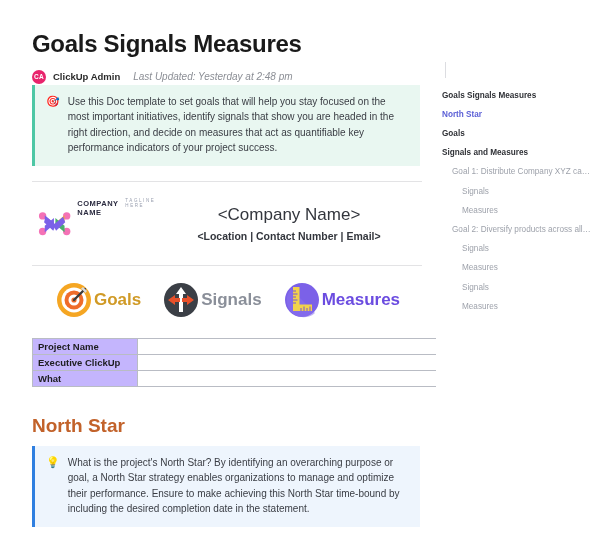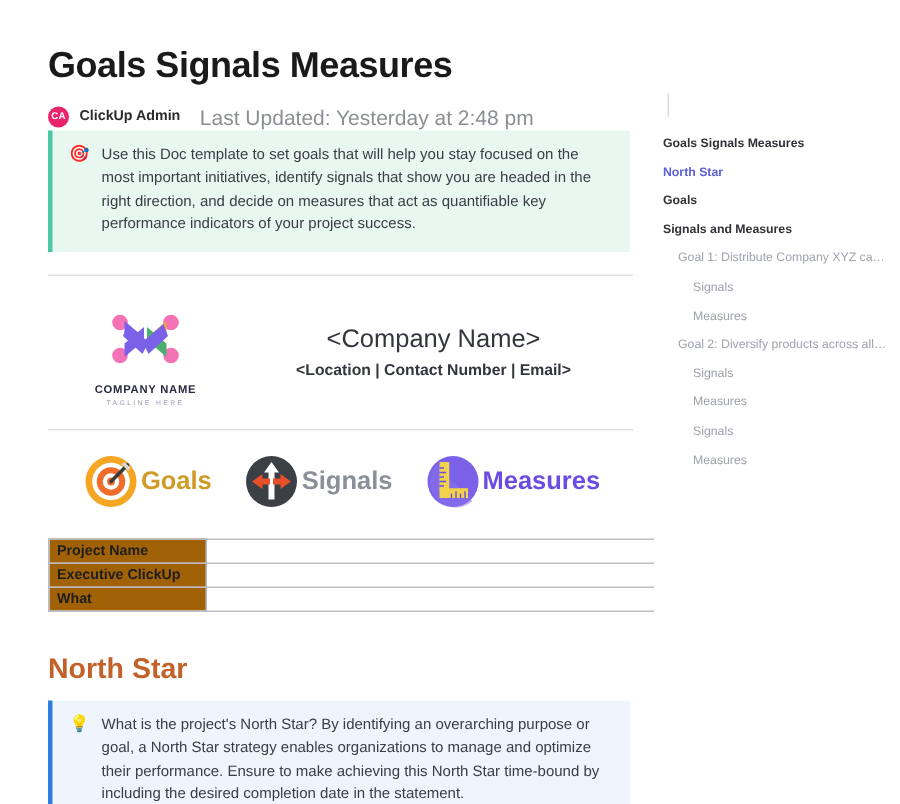--- a/index.html
+++ b/index.html
@@ -30,21 +30,21 @@
 
   .meta-row { display: flex; align-items: center; gap: 7px; margin-bottom: 1px; }
   .avatar {
     width: 14px; height: 14px; border-radius: 50%;
     background: #e8246c;
     color: #fff; font-size: 6.5px; font-weight: bold;
     display: flex; align-items: center; justify-content: center;
     letter-spacing: 0.2px; flex: none;
   }
   .meta-author { font-size: 9.5px; font-weight: bold; color: #2b2b2b; }
-  .meta-updated { font-size: 14px; color: #8b8e95; margin-left: 6px; }
+  .meta-updated { font-size: 10px; color: #8b8e95; margin-left: 6px; font-style: italic; }
 
   
   .callout {
     display: flex; gap: 8px;
     padding: 9px 12px 10px 11px;
     margin-bottom: 4px;
     width: 388px;
   }
   .callout.green { background: #e9f7f1; border-left: 3px solid #4ec7a5; }
   .callout.blue  { background: #eef5fd; border-left: 3px solid #2f7fe0; }
@@ -52,22 +52,22 @@
   .callout-text { font-size: 10px; line-height: 1.55; color: #3a3d44; }
 
   .divider { width: 390px; height: 1px; background: #e3e3e5; margin: 15px 0 0 0; }
 
   
   .company-row {
     display: flex; align-items: center;
     margin-top: 14px; width: 392px;
   }
   .logo-box {
-    width: 130px; display: flex; flex-direction: column;
-    align-items: center; justify-content: center; flex: none;
+    width: 130px; display: flex; flex-direction: row;
+    justify-content: center; flex: none;
   }
   .logo-mark { width: 64px; height: 54px; }
   .logo-name {
     font-size: 7.5px; font-weight: bold; color: #2b2b40;
     letter-spacing: 0.5px; margin-top: 3px;
   }
   .logo-tag {
     font-size: 4.5px; color: #9aa0b0;
     letter-spacing: 1.6px; margin-top: 2px;
   }
@@ -92,21 +92,21 @@
   .info-table {
     border-collapse: collapse; margin-top: 20px;
     width: 406px; table-layout: fixed;
   }
   .info-table td {
     border: 1px solid #b9bcc4;
     height: 16px; font-size: 9.5px;
     padding: 2px 5px;
   }
   .info-table td.label {
-    width: 105px; background: #a16207;
+    width: 105px; background: #c4b5fd;
     font-weight: bold; color: #1d1d1f;
   }
   .info-table td.value { background: #fff; }
 
   
   .section-heading {
     font-size: 19px; font-weight: bold; color: #c2622a;
     margin-top: 28px; margin-bottom: 9px;
   }
 </style>

